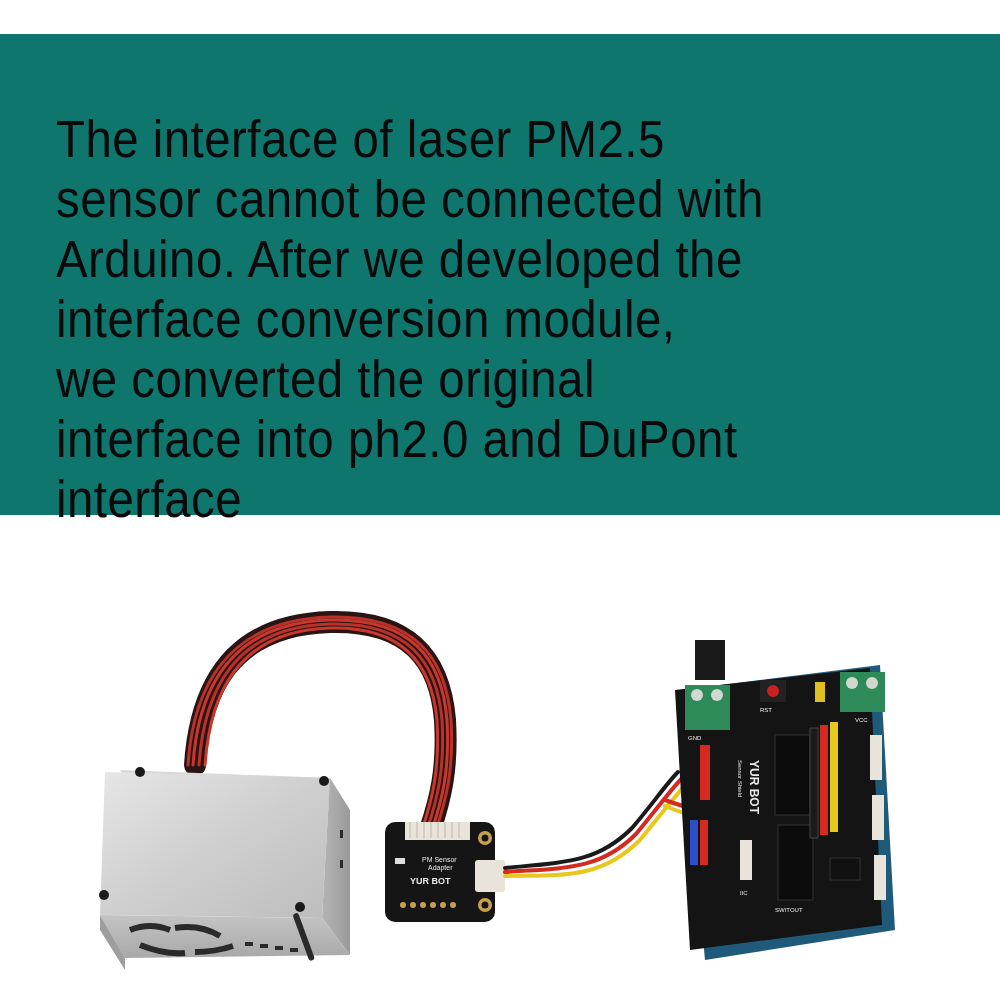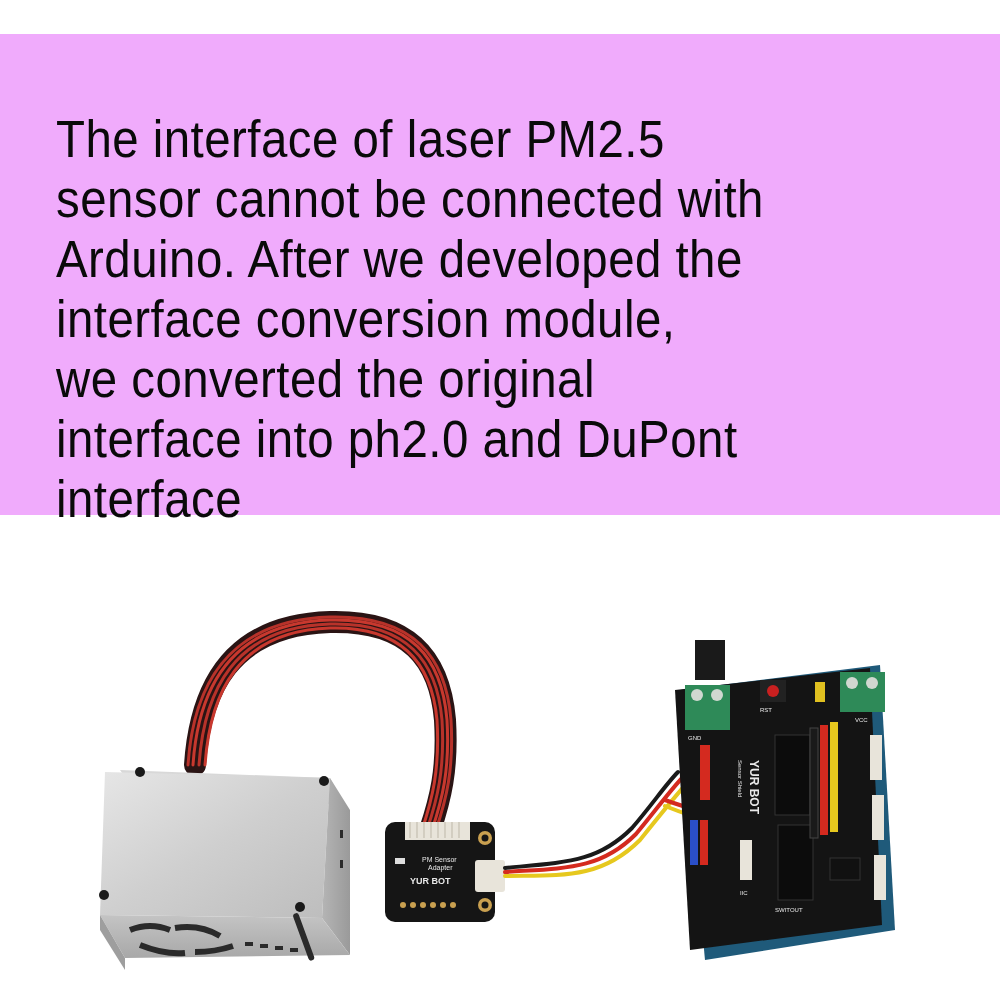--- a/index.html
+++ b/index.html
@@ -1,19 +1,19 @@
 <!DOCTYPE html>
 <html><head>
 <meta charset="utf-8">
 <style>
   html, body { margin:0; padding:0; background:#ffffff; }
   body { width:1000px; height:1000px; position:relative; overflow:hidden; font-family:"Liberation Sans", sans-serif; }
   .banner {
     position:absolute; left:0; top:34px; width:1000px; height:481px;
-    background:#f0abfc;
+    background:#0f766e;
   }
   .banner-text {
     position:absolute; left:56px; top:76px; width:920px;
     font-family:"Liberation Sans", sans-serif;
     font-size:51px; line-height:60px; color:#0a0a0a;
     letter-spacing:0.5px; font-weight:400;
     transform:scaleX(0.93); transform-origin:left top;
   }
   .banner-text div { white-space:nowrap; }
   .photo { position:absolute; left:0; top:515px; width:1000px; height:485px; }

